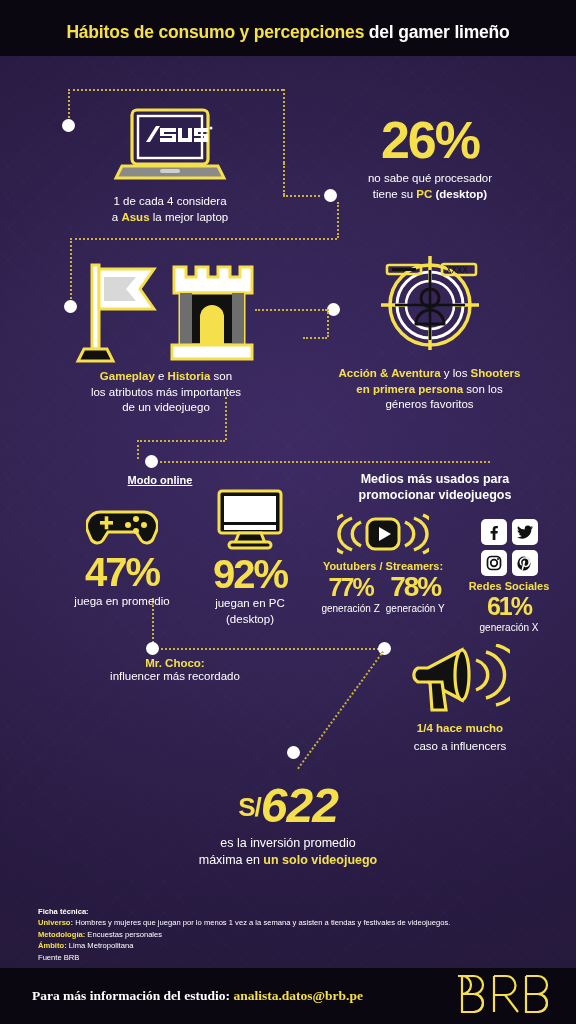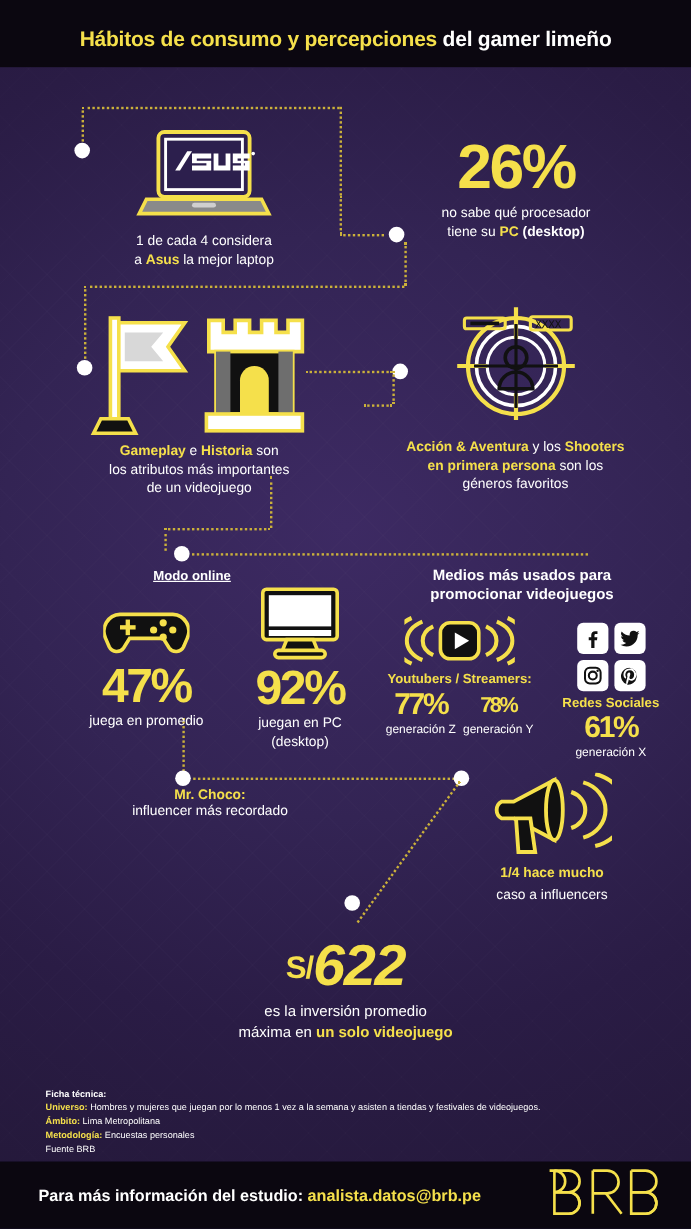--- a/index.html
+++ b/index.html
@@ -50,21 +50,21 @@
   .dotH{position:absolute;height:0;border-top:2.6px dotted #cbb13a;}
   .dotV{position:absolute;width:0;border-left:2.6px dotted #cbb13a;}
   .node{position:absolute;width:13px;height:13px;border-radius:50%;background:#fff;}
   .diag{position:absolute;transform-origin:0 0;height:0;border-top:2.6px dotted #cbb13a;}
 
   
   .fine{position:absolute;left:38px;top:906px;font-size:7.6px;line-height:11.4px;color:#fff;}
   .fine .lab{color:#f5e04b;font-weight:bold;}
   .fine .hd{color:#fff;font-weight:bold;}
 
-  .footTxt{font-size:13.5px;font-weight:bold;margin-left:32px;}
+  .footTxt{font-size:13.5px;font-weight:bold;margin-left:32px;font-family:Liberation Serif, serif;}
   .brb{position:absolute;right:18px;top:50%;transform:translateY(-50%);}
 </style>
 </head>
 <body>
 
 <div class="page">
 
   <div class="topbar">
     <div class="t">
       <span class="ty">Hábitos de consumo y percepciones</span><span class="tw"> del gamer limeño</span>
@@ -251,21 +251,21 @@
             <path d="M86 2 a30 22 0 0 1 0 38" fill="none" stroke="#f5e04b" stroke-width="3.4"></path>
           </svg>
         </div>
         <div class="y b ctr" style="font-size:11px;margin-top:3px;">Youtubers / Streamers:</div>
         <div style="display:flex;justify-content:center;gap:6px;margin-top:1px;">
           <div>
             <div class="big ctr" style="font-size:25px;line-height:28px;">77%</div>
             <div class="cap ctr" style="font-size:10px;">generación Z</div>
           </div>
           <div>
-            <div class="big ctr" style="font-size:18px;line-height:28px;">78%</div>
+            <div class="big ctr" style="font-size:28px;line-height:28px;">78%</div>
             <div class="cap ctr" style="font-size:10px;">generación Y</div>
           </div>
         </div>
       </div>
 
       <div class="abs" style="left:148px;top:42px;width:102px;">
         <div style="display:flex;flex-wrap:wrap;justify-content:center;gap:5px;width:60px;margin:6px auto 0;">
           <div style="width:26px;height:26px;border-radius:5px;background:#fff;display:flex;align-items:center;justify-content:center;">
             <svg width="15" height="15" viewBox="0 0 15 15">
                 <path d="M9.4 15V8.5h2.1l.3-2.4H9.4V4.5c0-.7.2-1.2 1.2-1.2h1.3V1.1C11.6 1.1 10.8 1 9.9 1 8 1 6.7 2.1 6.7 4.2v1.9H4.6v2.4h2.1V15z" fill="#111"></path>
@@ -325,22 +325,22 @@
         <span>es la inversión promedio</span><br>
         <span>máxima en </span><span class="y b">un solo videojuego</span>
       </div>
     </div>
 
   </div>
 
   <div class="fine">
     <div class="hd">Ficha técnica:</div>
     <div><span class="lab">Universo:</span><span> Hombres y mujeres que juegan por lo menos 1 vez a la semana y asisten a tiendas y festivales de videojuegos.</span></div>
+    <div><span class="lab">Metodología:</span><span> Encuestas personales</span></div>
     <div><span class="lab">Ámbito:</span><span> Lima Metropolitana</span></div>
-    <div><span class="lab">Metodología:</span><span> Encuestas personales</span></div>
     <div>Fuente BRB</div>
   </div>
 
   <div class="footbar">
     <div class="footTxt">
       <span class="w">Para más información del estudio:</span>
       <span class="y">analista.datos@brb.pe</span>
     </div>
     <div class="brb">
       <svg width="100" height="42" viewBox="0 0 100 42">

